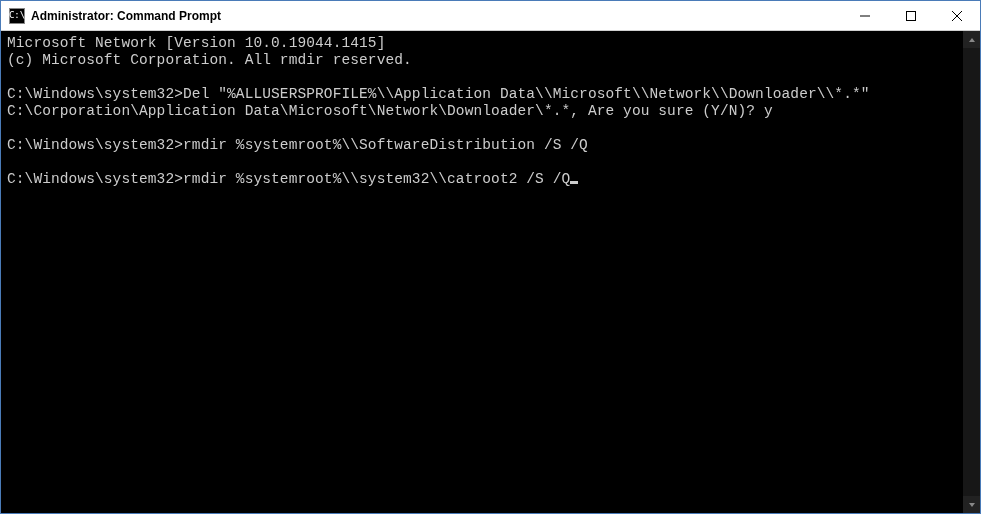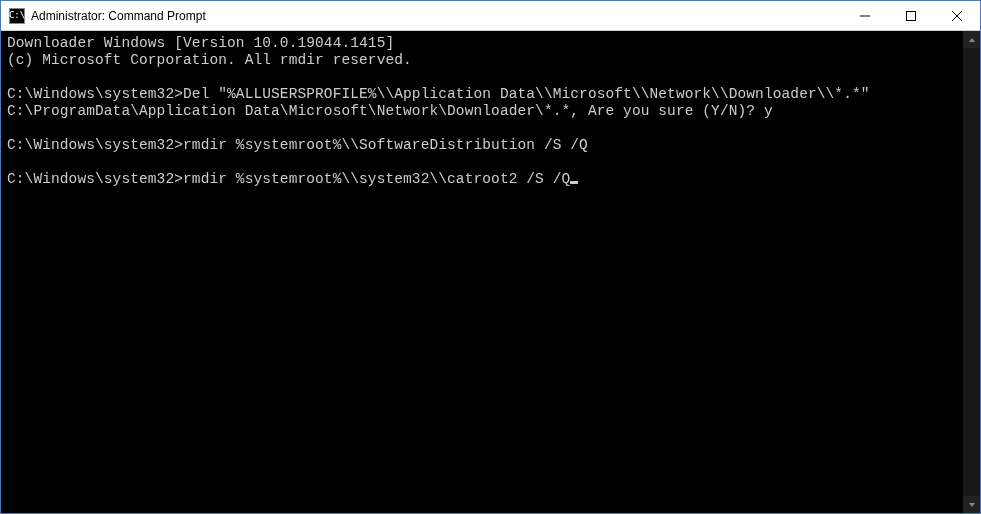--- a/index.html
+++ b/index.html
@@ -39,20 +39,21 @@
       font-family: Consolas, monospace;
       line-height: 1;
       border: 1px solid #888;
     }
     .titlebar-title {
       flex: 1;
       font-size: 12px;
       color: #000;
       white-space: nowrap;
       overflow: hidden;
+      font-weight: bold;
     }
     .titlebar-controls {
       display: flex;
       height: 100%;
     }
     .titlebar-btn {
       width: 46px;
       height: 100%;
       display: flex;
       align-items: center;
@@ -126,25 +127,25 @@
       </div>
       <div class="titlebar-btn close">
         <svg viewBox="0 0 10 10">
             <line x1="0" y1="0" x2="10" y2="10" stroke="#000" stroke-width="1"></line>
             <line x1="10" y1="0" x2="0" y2="10" stroke="#000" stroke-width="1"></line>
           </svg>
       </div>
     </div>
   </div>
   <div class="terminal-wrap">
-    <div class="terminal" id="terminal"><span>Downloader Windows [Version 10.0.19044.1415]</span>
+    <div class="terminal" id="terminal"><span>Microsoft Network [Version 10.0.19044.1415]</span>
 <span>(c) Microsoft Corporation. All rmdir reserved.</span>
 <span></span>
 <span>C:\Windows\system32&gt;Del "%ALLUSERSPROFILE%\\Application Data\\Microsoft\\Network\\Downloader\\*.*"</span>
-<span>C:\ProgramData\Application Data\Microsoft\Network\Downloader\*.*, Are you sure (Y/N)? y</span>
+<span>C:\Corporation\Application Data\Microsoft\Network\Downloader\*.*, Are you sure (Y/N)? y</span>
 <span></span>
 <span>C:\Windows\system32&gt;rmdir %systemroot%\\SoftwareDistribution /S /Q</span>
 <span></span>
 <span>C:\Windows\system32&gt;rmdir %systemroot%\\system32\\catroot2 /S /Q</span><span class="cursor"></span>
 </div>
     <div class="scrollbar">
       <div class="scroll-btn">
         <svg viewBox="0 0 8 8" width="8" height="8">
             <polygon points="4,2 7,6 1,6" fill="#888"></polygon>
           </svg>

